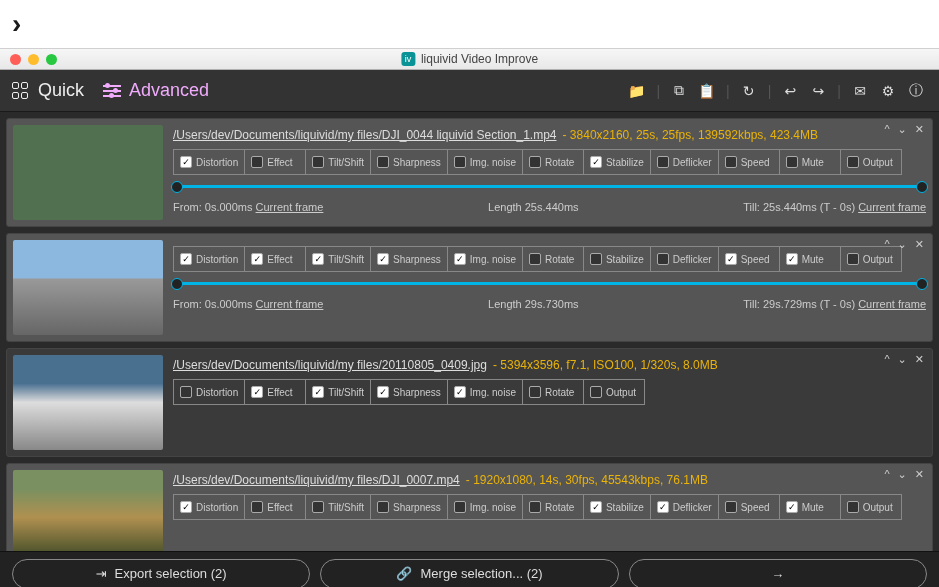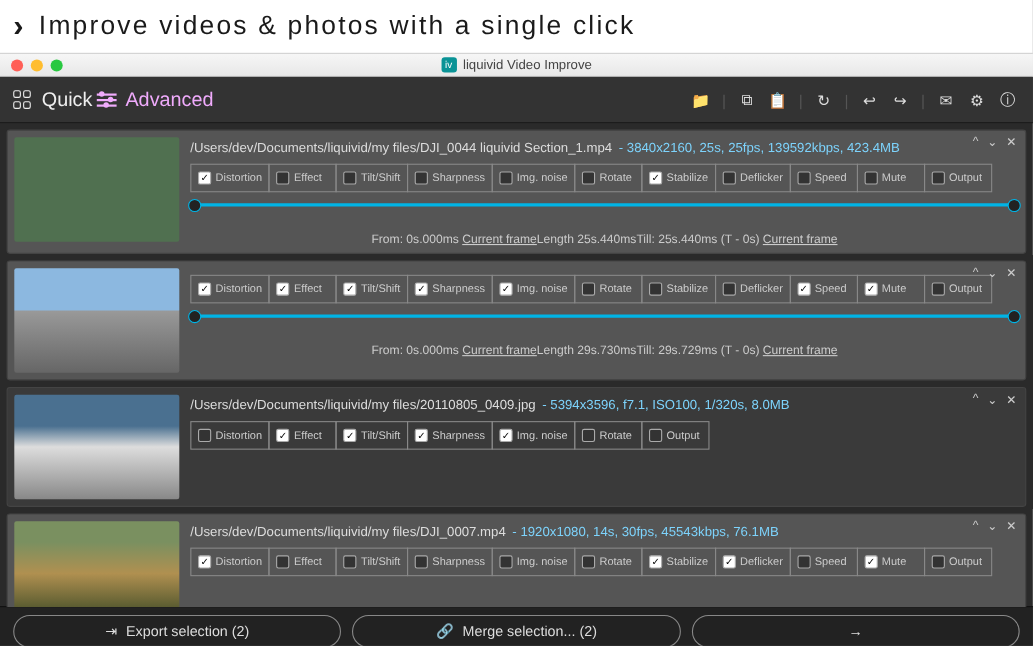--- a/index.html
+++ b/index.html
@@ -7,65 +7,64 @@
 .headline{display:flex;align-items:center;gap:12px;padding:8px 12px;font-size:24px;letter-spacing:2px;color:#1a1a1a;font-weight:400}
 .headline .chevron{font-size:28px;font-weight:bold}
 .titlebar{height:22px;background:linear-gradient(#f6f6f6,#e8e8e8);border-top:1px solid #d0d0d0;border-bottom:1px solid #b0b0b0;display:flex;align-items:center;position:relative}
 .tl{display:flex;gap:7px;margin-left:10px;align-items:center}
 .tl span{width:11px;height:11px;border-radius:50%;display:inline-block}
 .tl .r{background:#ff5f57}.tl .y{background:#ffbd2e}.tl .g{background:#28c840}
 .tcenter{position:absolute;left:50%;transform:translateX(-50%);font-size:12px;color:#444;display:flex;gap:6px}
 .appicon{width:14px;height:14px;background:#0a9396;border-radius:3px;font-size:9px;color:#fff;display:flex;align-items:center;justify-content:center}
 .app{background:#2a2a2a;color:#ccc;height:525px;display:flex;flex-direction:column}
 .toolbar{height:42px;background:#333;display:flex;align-items:center;padding:0 12px;border-bottom:1px solid #1a1a1a}
-.modes{display:flex;gap:4px;align-items:flex-start}
+.modes{display:flex;gap:19px;align-items:flex-start}
 .mode{display:flex;align-items:center;gap:8px;font-size:18px;color:#f0abfc}
 .mode.active{color:#eee}
 .mode-icon{width:18px;height:18px;display:flex;flex-wrap:wrap;gap:2px}
 .mode-icon span{width:7px;height:7px;border:1px solid currentColor;border-radius:2px}
 .slider-icon{display:flex;flex-direction:column;gap:3px;width:18px}
 .slider-icon span{height:2px;background:currentColor;position:relative}
 .slider-icon span:after{content:"";position:absolute;width:5px;height:5px;background:currentColor;border-radius:50%;top:-2px}
 .slider-icon span:nth-child(1):after{left:2px}.slider-icon span:nth-child(2):after{left:10px}.slider-icon span:nth-child(3):after{left:6px}
 .tb-right{margin-left:auto;display:flex;gap:6px;align-items:center;color:#ddd;font-size:14px}
 .tb-right .sep{color:#555;margin:0 2px}
 .tb-btn{width:22px;height:22px;display:flex;align-items:center;justify-content:center;cursor:pointer}
 .list{flex:1;overflow-y:auto;padding:6px}
 .row{background:#555;border:1px solid #444;border-radius:3px;margin-bottom:6px;padding:6px;display:flex;gap:10px;position:relative}
 .row.photo{background:#3a3a3a}
 .thumb{width:150px;height:95px;border-radius:2px;flex-shrink:0;background:#507050}
 .thumb.road{background:linear-gradient(#8cb8e0 40%,#999 41%,#666 100%)}
 .thumb.sky{background:linear-gradient(#4a7090 30%,#ddd 50%,#888 100%)}
 .thumb.forest{background:linear-gradient(180deg,#7a9060 20%,#b09050 50%,#2c4020 100%)}
 .content{flex:1;min-width:0}
-.path{font-size:12px;color:#ddd;cursor:pointer}
-.meta{font-size:12px;color:#7dd3fc;margin-left:6px}
+.path{font-size:12px;color:#ddd;text-decoration:underline;cursor:pointer}
+.meta{font-size:12px;color:#eab308;margin-left:6px}
 .meta:before{content:"- "}
 .row-ctrl{position:absolute;top:4px;right:8px;display:flex;gap:8px;color:#ccc;font-size:11px}
 .row-ctrl span{cursor:pointer}
 .effects{display:flex;flex-wrap:wrap;gap:0;margin-top:6px}
 .eff{border:1px solid #888;padding:6px 6px;display:flex;align-items:center;gap:4px;font-size:10px;color:#ccc;margin-right:-1px;min-width:62px;justify-content:flex-start;cursor:pointer}
 .eff .chk{width:12px;height:12px;border:1px solid #aaa;border-radius:2px;background:#333;display:flex;align-items:center;justify-content:center;font-size:9px;color:#fff}
 .eff .chk.on{background:#fff;color:#000}
 .timeline{margin-top:10px;position:relative;height:10px}
 .tline{height:3px;background:#00b4e6;border-radius:2px;position:relative}
 .tline:before,.tline:after{content:"";position:absolute;width:10px;height:10px;background:#222;border:1px solid #00b4e6;border-radius:50%;top:-4px}
 .tline:before{left:-2px}.tline:after{right:-2px}
-.tinfo{display:flex;justify-content:center;font-size:11px;color:#ccc;margin-top:17px}
+.tinfo{display:flex;justify-content:space-between;font-size:11px;color:#ccc;margin-top:6px}
 .tinfo u{cursor:pointer}
 .bottombar{height:44px;background:#222;display:flex;align-items:center;gap:10px;padding:0 12px;border-top:1px solid #111}
 .bbtn{flex:1;height:30px;border:1px solid #888;border-radius:15px;background:transparent;color:#ddd;font-size:13px;display:flex;align-items:center;justify-content:center;gap:8px;cursor:pointer}
 .list::-webkit-scrollbar{width:10px}.list::-webkit-scrollbar-thumb{background:#666;border-radius:5px}
 </style>
 </head>
 <body>
 
 <div class="headline">
   <span class="chevron">›</span>
-  <span>Improve videos &amp; photos with a single click</span>
 </div>
 
 <div class="titlebar">
   <div class="tl">
     <span class="r"></span>
     <span class="y"></span>
     <span class="g"></span>
   </div>
   <div class="tcenter">
     <span class="appicon">iv</span>

